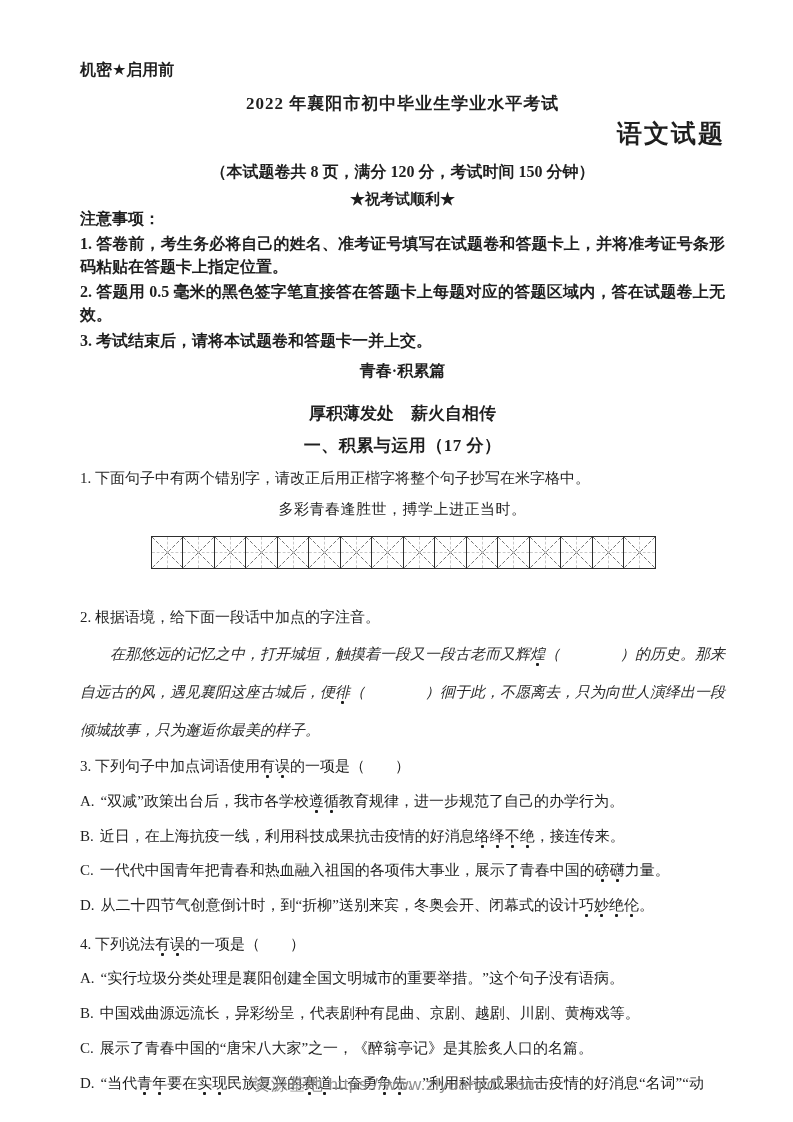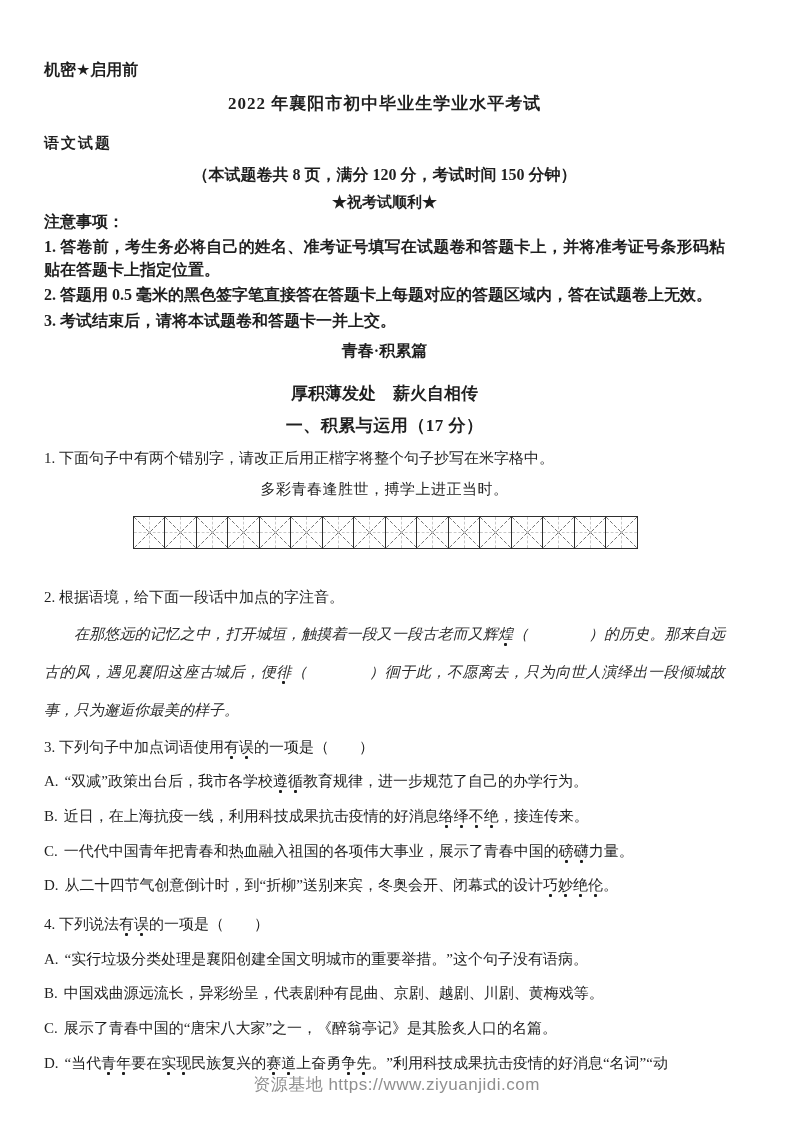--- a/index.html
+++ b/index.html
@@ -5,24 +5,24 @@
   html,body{margin:0;padding:0;background:#ffffff;}
   .page{
     position:relative;
     width:793px;height:1122px;
     background:#ffffff;
     font-family:"Liberation Serif","DejaVu Serif",serif;
     color:#1f1f1f;
     overflow:hidden;
     box-sizing:border-box;
   }
-  .content{padding:60px 68px 0 44px;}
+  .content{padding:60px 68px 0 80px;}
   .classification{font-size:16px;font-weight:700;font-family:"Liberation Sans","DejaVu Sans",sans-serif;}
   .title-main{font-size:17px;font-weight:700;text-align:center;margin-top:11px;letter-spacing:1px;}
-  .title-sub{font-size:15px;font-weight:700;text-align:left;margin-top:19px;letter-spacing:2px;}
+  .title-sub{font-size:25px;font-weight:700;text-align:right;margin-top:2px;letter-spacing:2px;}
   .meta{font-size:16px;font-weight:700;text-align:center;margin-top:12px;}
   .wish{font-size:15px;font-weight:700;text-align:center;margin-top:7px;}
   .notice-heading{font-size:16px;font-weight:700;margin-top:0;}
   .notice-item{font-size:16px;font-weight:700;line-height:1.42;text-align:justify;margin-top:3px;}
   .theme{font-size:16px;font-weight:700;text-align:center;margin-top:8px;}
   .motto{font-size:17px;font-weight:700;text-align:center;margin-top:20px;}
   .part-heading{font-size:17px;font-weight:700;margin-top:9px;letter-spacing:0.5px;text-align:center;}
   .q-stem{font-size:15px;margin-top:10px;line-height:1.5;}
   .q1-sentence{font-size:15px;text-align:center;margin-top:11px;letter-spacing:0.5px;}
   .mizige{display:flex;justify-content:center;margin-top:17px;}

